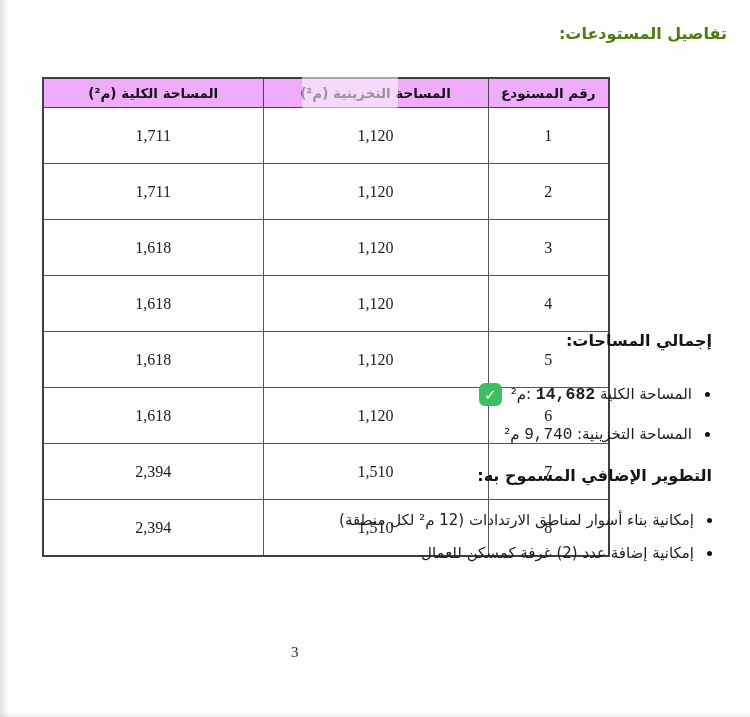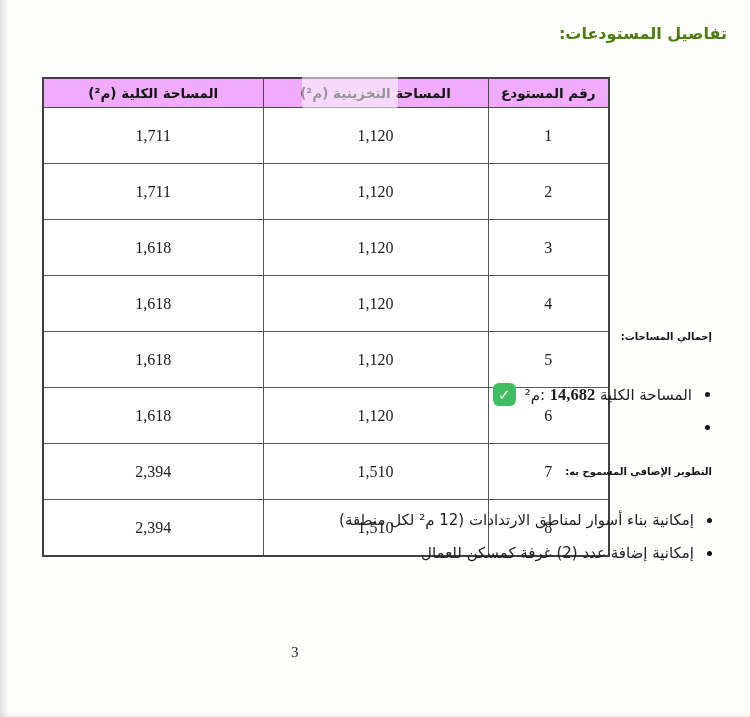--- a/index.html
+++ b/index.html
@@ -54,41 +54,41 @@
 
   
   .watermark{
     position:absolute;left:302px;top:64px;width:96px;height:50px;
     background:rgba(255,255,255,.55);
     border-radius:10px;pointer-events:none;z-index:3;
   }
 
   .sec-heading{
     position:absolute;margin:0;right:38px;
-    font-size:10px;font-weight:bold;color:#151515;
+    font-size:16px;font-weight:bold;color:#151515;
   }
   .sec-heading.totals{top:331px;}
   .sec-heading.development{top:466px;}
 
   .bullet-list{position:absolute;right:40px;margin:0;padding:0;list-style:none;}
   .bullet-list.totals{top:383px;}
   .bullet-list.development{top:511px;right:38px;}
 
   .bullet{
     display:flex;align-items:center;direction:rtl;
     font-size:15px;color:#1d1d1d;white-space:nowrap;
   }
   .bullet-list.totals .bullet{margin-bottom:19px;}
   .bullet-list.development .bullet{margin-bottom:15px;}
   .dot{
     width:5px;height:5px;border-radius:50%;background:#141414;
     margin-left:13px;flex:0 0 auto;
   }
   .num{
-    font-family:Liberation Serif, serif;
+    font-family:Liberation Mono, monospace;
     font-size:16px;
     margin-top:48px;
   }
   .num.bold{font-weight:bold;font-size:16.5px;}
 
   .check{
     display:inline-flex;align-items:center;justify-content:center;
     width:23px;height:23px;margin-right:9px;
     background:#3ebd62;border-radius:6px;
     color:#ffffff;font-size:15px;font-weight:bold;
@@ -173,20 +173,23 @@
 <ul class="bullet-list totals">
   <li class="bullet">
     <span class="dot"></span>
     <span>
       <span>المساحة الكلية </span><span class="num bold">14,682</span><span> :م²</span>
     </span>
     <span class="check">✓</span>
   </li>
   <li class="bullet">
     <span class="dot"></span>
+    <span>
+      <span>المساحة التخزينية: </span><span class="num">9,740</span><span> م²</span>
+    </span>
   </li>
 </ul>
 
 <h2 class="sec-heading development">التطوير الإضافي المسموح به:</h2>
 
 <ul class="bullet-list development">
   <li class="bullet">
     <span class="dot"></span>
     <span>إمكانية بناء أسوار لمناطق الارتدادات (12 م² لكل منطقة)</span>
   </li>

